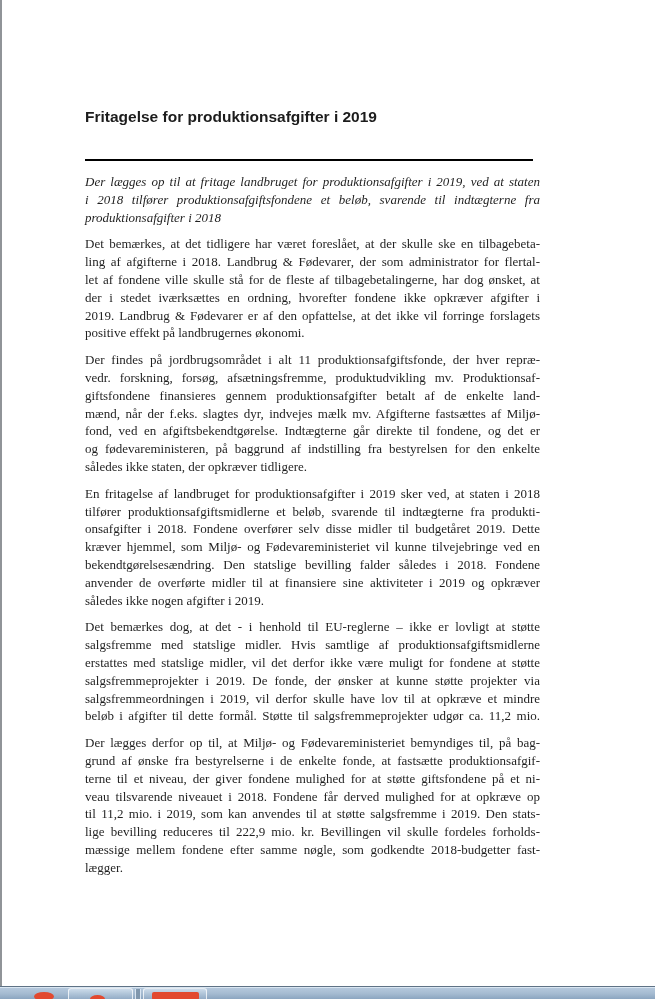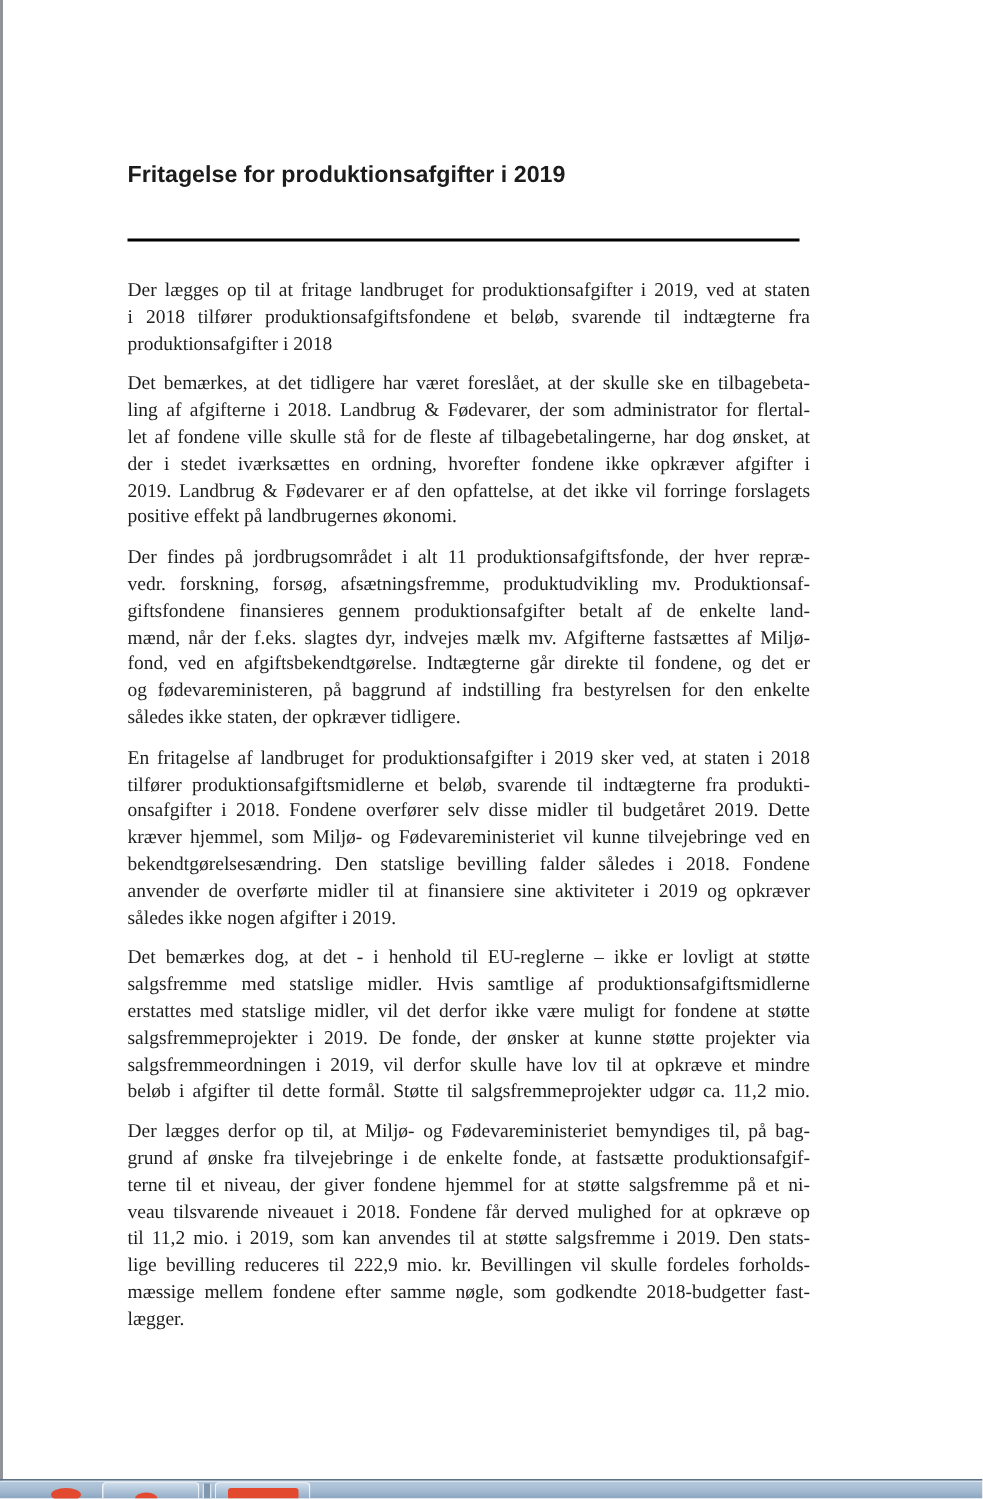--- a/index.html
+++ b/index.html
@@ -19,21 +19,21 @@
     margin-top:107px;
     font-family:"Liberation Sans", sans-serif;
     font-size:15.5px;line-height:20px;color:#1c1c1c;font-weight:bold;
   }
   .doc-rule{
     margin-top:32px;width:448px;height:0;
     border-top:2px solid #000000;
   }
   .doc-body{margin-top:5px;}
   .para{margin:9px 0 0 0;font-size:13px;}
-  .para:first-child{margin-top:23px;}
+  .para:first-child{margin-top:12px;font-style:italic;}
   .line{
     line-height:17.8px;
     text-align:justify;
     -moz-text-align-last:justify;
     text-align-last:justify;
     white-space:normal;
   }
   .line.last{
     -moz-text-align-last:left;
     text-align-last:left;
@@ -124,22 +124,22 @@
       <div class="para">
         <div class="line">Det bemærkes dog, at det - i henhold til EU-reglerne – ikke er lovligt at støtte</div>
         <div class="line">salgsfremme med statslige midler. Hvis samtlige af produktionsafgiftsmidlerne</div>
         <div class="line">erstattes med statslige midler, vil det derfor ikke være muligt for fondene at støtte</div>
         <div class="line">salgsfremmeprojekter i 2019. De fonde, der ønsker at kunne støtte projekter via</div>
         <div class="line">salgsfremmeordningen i 2019, vil derfor skulle have lov til at opkræve et mindre</div>
         <div class="line">beløb i afgifter til dette formål. Støtte til salgsfremmeprojekter udgør ca. 11,2 mio.</div>
       </div>
       <div class="para">
         <div class="line">Der lægges derfor op til, at Miljø- og Fødevareministeriet bemyndiges til, på bag-</div>
-        <div class="line">grund af ønske fra tilvejebringe i de enkelte fonde, at fastsætte produktionsafgif-</div>
-        <div class="line">terne til et niveau, der giver fondene hjemmel for at støtte salgsfremme på et ni-</div>
+        <div class="line">grund af ønske fra bestyrelserne i de enkelte fonde, at fastsætte produktionsafgif-</div>
+        <div class="line">terne til et niveau, der giver fondene mulighed for at støtte giftsfondene på et ni-</div>
         <div class="line">veau tilsvarende niveauet i 2018. Fondene får derved mulighed for at opkræve op</div>
         <div class="line">til 11,2 mio. i 2019, som kan anvendes til at støtte salgsfremme i 2019. Den stats-</div>
         <div class="line">lige bevilling reduceres til 222,9 mio. kr. Bevillingen vil skulle fordeles forholds-</div>
         <div class="line">mæssige mellem fondene efter samme nøgle, som godkendte 2018-budgetter fast-</div>
         <div class="line last">lægger.</div>
       </div>
     </div>
 </div>
 
 <div class="page-edge-line"></div>

